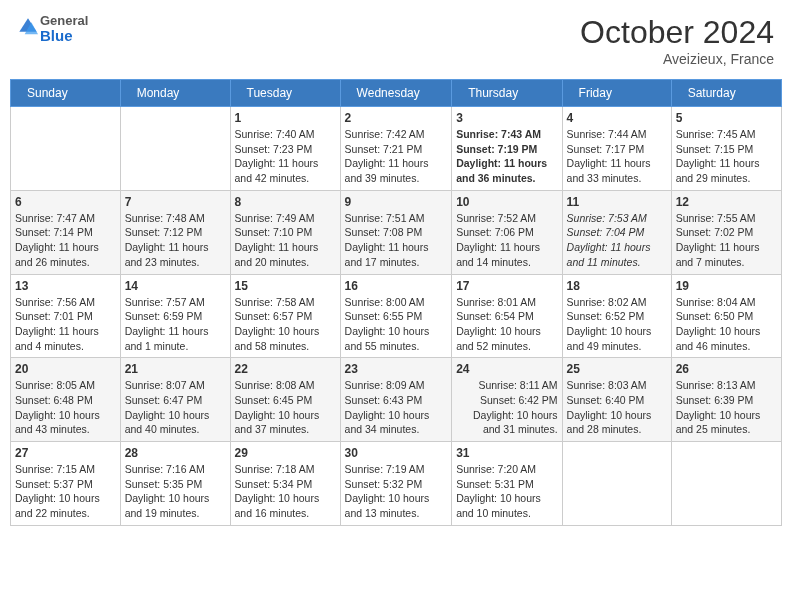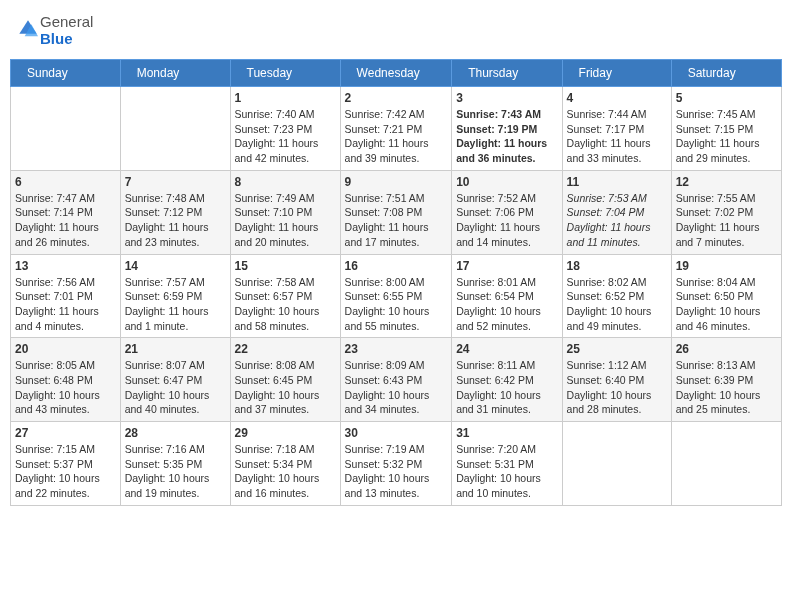--- a/index.html
+++ b/index.html
@@ -84,25 +84,29 @@
 
 <div class="header">
   <div class="logo">
     <div>
       <svg class="logo-icon" viewBox="0 0 30 30">
         <polygon points="15,2 28,22 2,22" fill="#1a6bcc" opacity="0.85"></polygon>
         <polygon points="20,8 30,26 10,26" fill="#3a9aef" opacity="0.7"></polygon>
       </svg>
     </div>
     <div>
-      <div style="font-size:15px;font-weight:normal;color:#333;line-height:1.1;">
+      <div style="font-size:13px;font-weight:bold;color:#333;line-height:1.1;">
         <span style="color:#555">General</span>
       </div>
       <div style="font-size:15px;font-weight:bold;color:#1a6bcc;line-height:1.1;">Blue</div>
     </div>
+  </div>
+  <div class="title-block">
+    <div class="month-title">October 2024</div>
+    <div class="location">Aveizieux, France</div>
   </div>
 </div>
 
 <table class="calendar">
   <thead>
     <tr id="weekday-header">
         <th>Sunday</th>
         <th>Monday</th>
         <th>Tuesday</th>
         <th>Wednesday</th>
@@ -254,27 +258,27 @@
 Daylight: 10 hours and 37 minutes.</div>
         </td>
         <td>
           <div class="day-number">23</div>
           <div class="day-info" style="white-space: pre-line;">Sunrise: 8:09 AM
 Sunset: 6:43 PM
 Daylight: 10 hours and 34 minutes.</div>
         </td>
         <td>
           <div class="day-number">24</div>
-          <div class="day-info" style="white-space: pre-line;">Sunrise: 8:11 AM
+          <div class="day-info" style="white-space: pre-line; text-align: right;">Sunrise: 8:11 AM
 Sunset: 6:42 PM
 Daylight: 10 hours and 31 minutes.</div>
         </td>
         <td>
           <div class="day-number">25</div>
-          <div class="day-info" style="white-space: pre-line;">Sunrise: 1:12 AM
+          <div class="day-info" style="white-space: pre-line;">Sunrise: 8:03 AM
 Sunset: 6:40 PM
 Daylight: 10 hours and 28 minutes.</div>
         </td>
         <td>
           <div class="day-number">26</div>
           <div class="day-info" style="white-space: pre-line;">Sunrise: 8:13 AM
 Sunset: 6:39 PM
 Daylight: 10 hours and 25 minutes.</div>
         </td>
       </tr>

